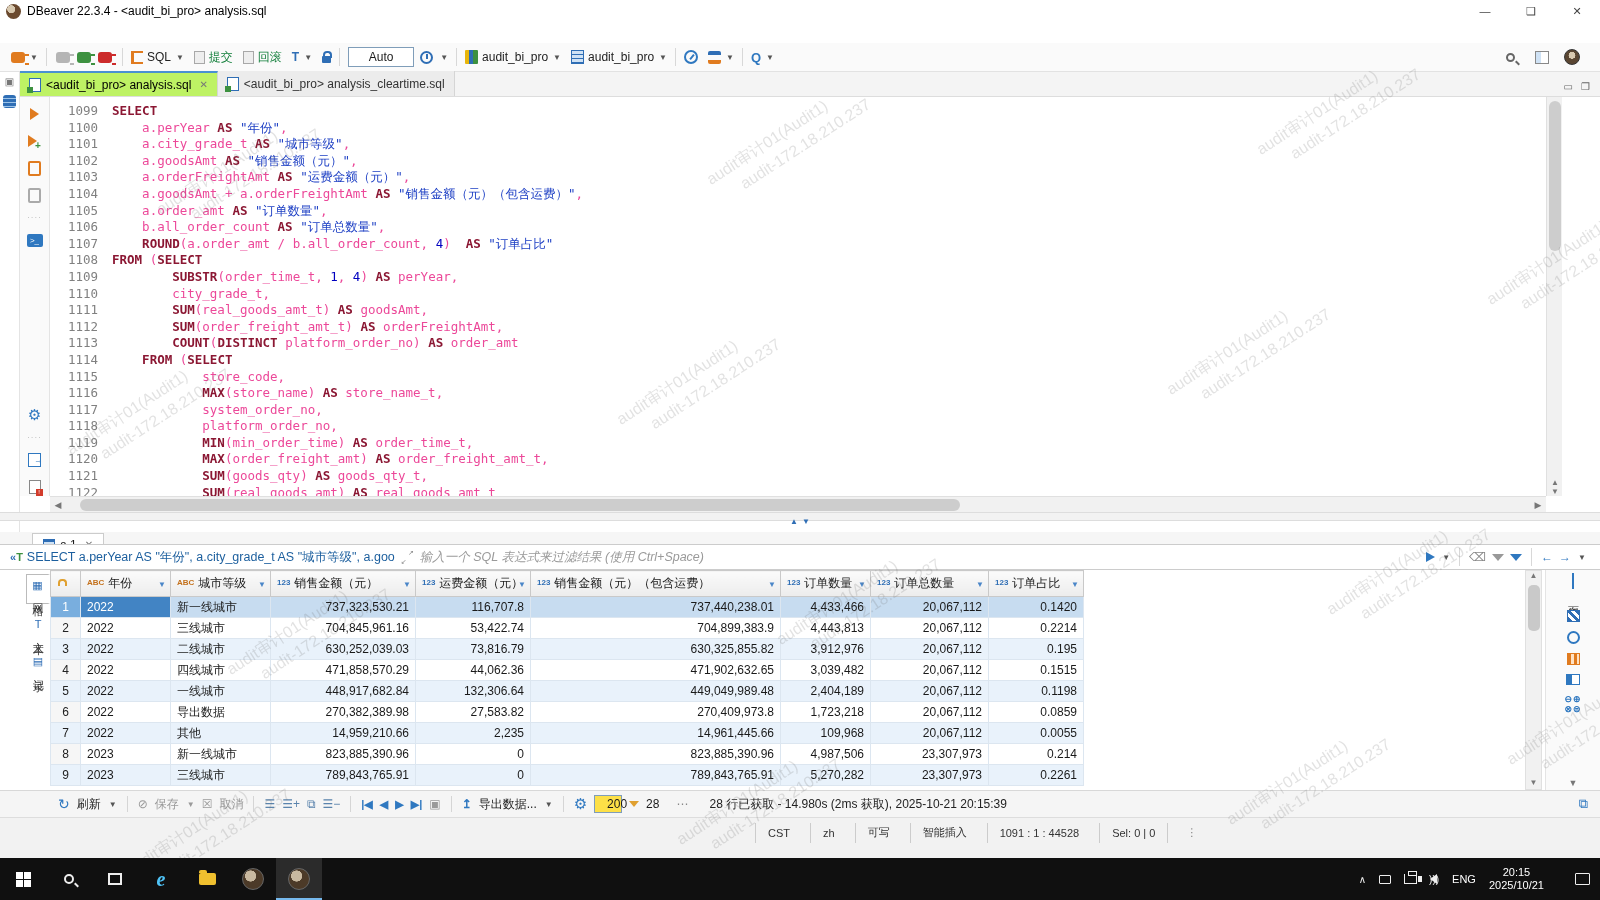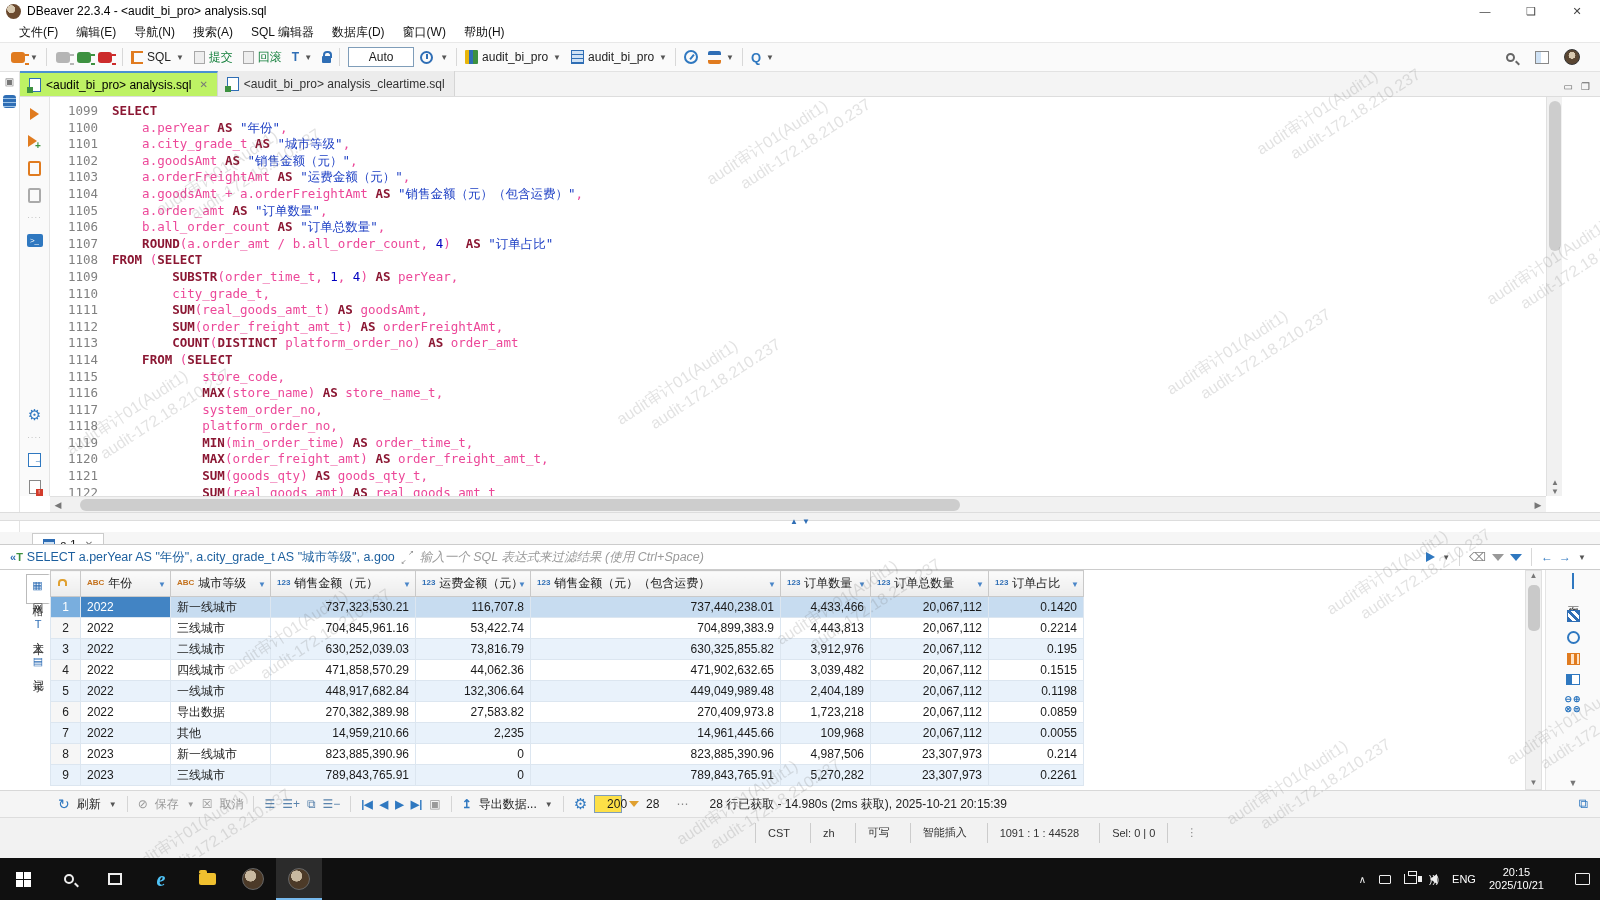--- a/index.html
+++ b/index.html
@@ -208,30 +208,20 @@
   <div class="titlebar">
     <span class="app-icon"></span>
     <span class="title-text">DBeaver 22.3.4 - &lt;audit_bi_pro&gt; analysis.sql</span>
     <span class="win-controls">
       <span class="win-btn">—</span>
       <span class="win-btn">❑</span>
       <span class="win-btn">✕</span>
     </span>
   </div>
 
-  <div class="menubar" id="menubar">
-      <span class="mi">文件(F)</span>
-      <span class="mi">编辑(E)</span>
-      <span class="mi">导航(N)</span>
-      <span class="mi">搜索(A)</span>
-      <span class="mi">SQL 编辑器</span>
-      <span class="mi">数据库(D)</span>
-      <span class="mi">窗口(W)</span>
-      <span class="mi">帮助(H)</span>
-    </div>
 
   <div class="toolbar">
     <span class="tb-group">
         <span class="plug orange"></span>
         <span class="caret">▼</span>
       </span>
     <span class="tb-sep"></span>
     <span class="tb-group">
       <span class="ic">
           <span class="plug gray"></span>

